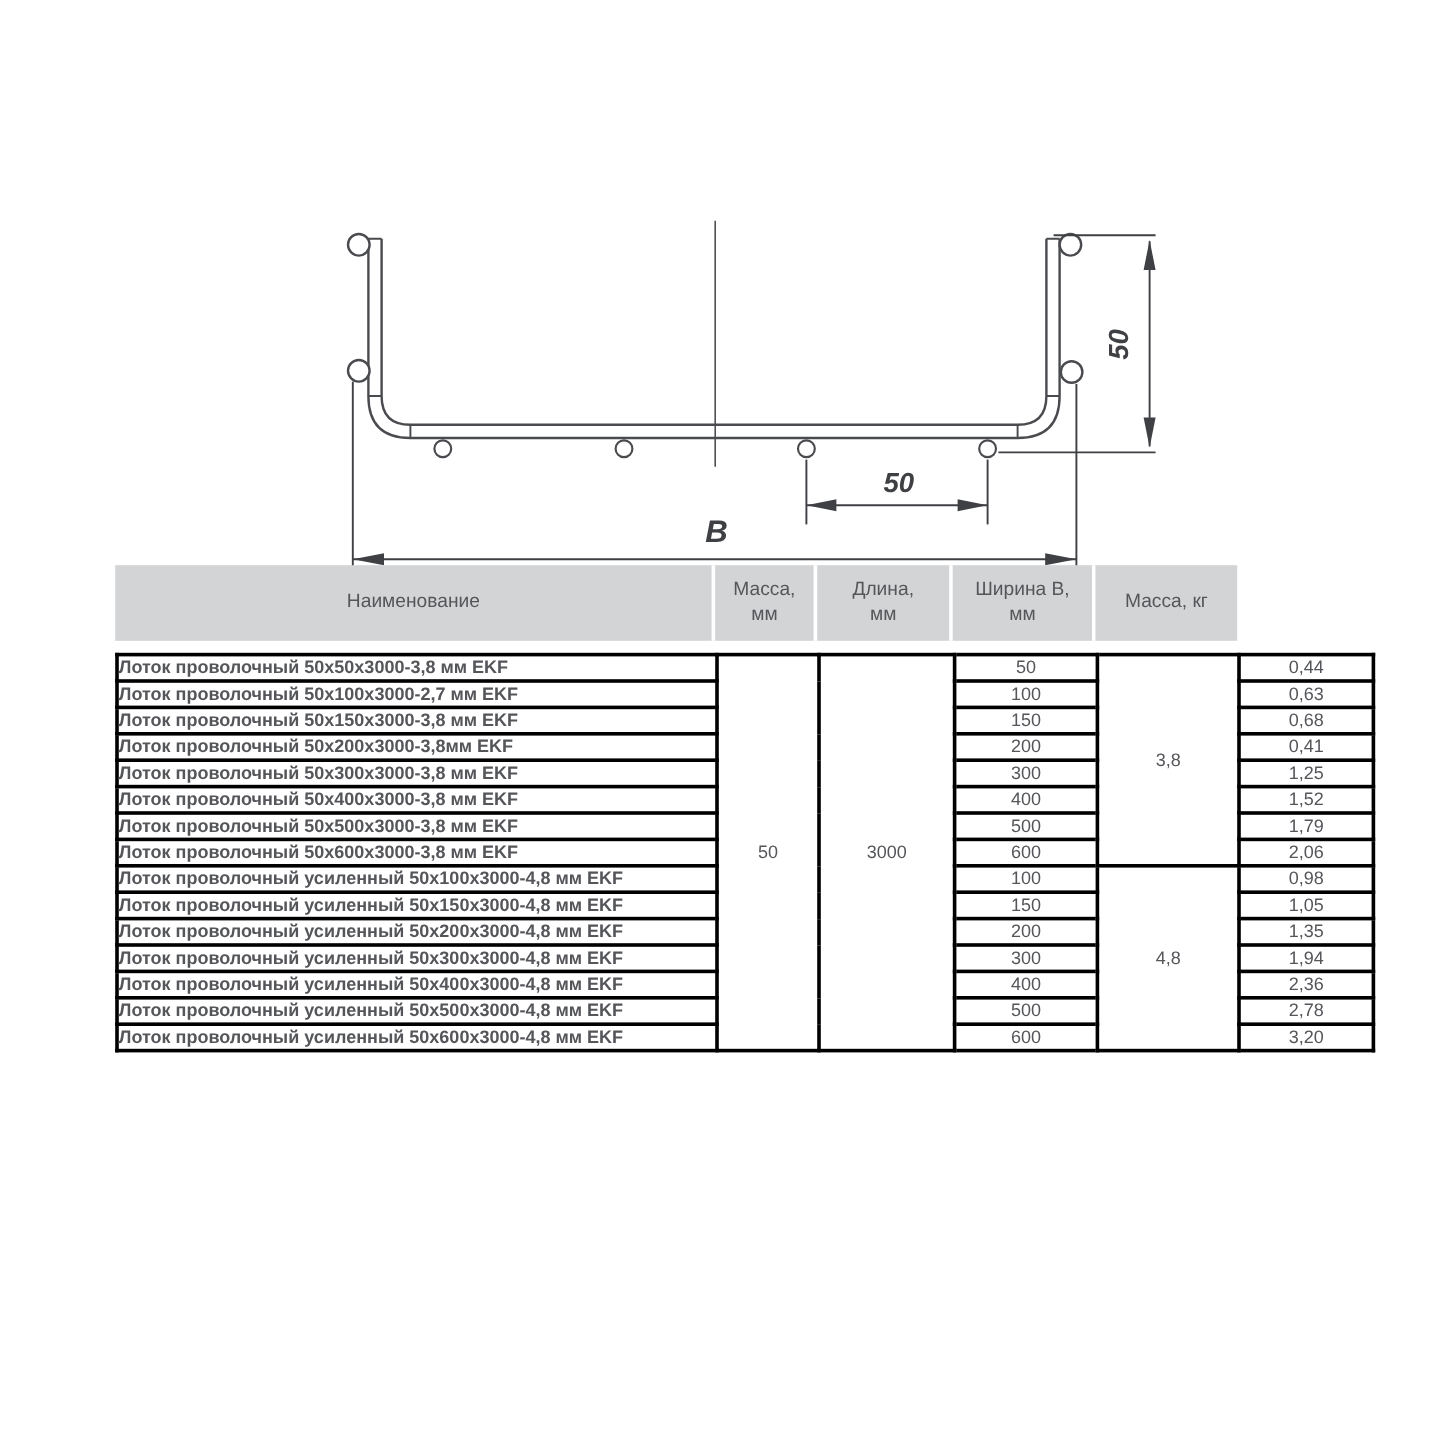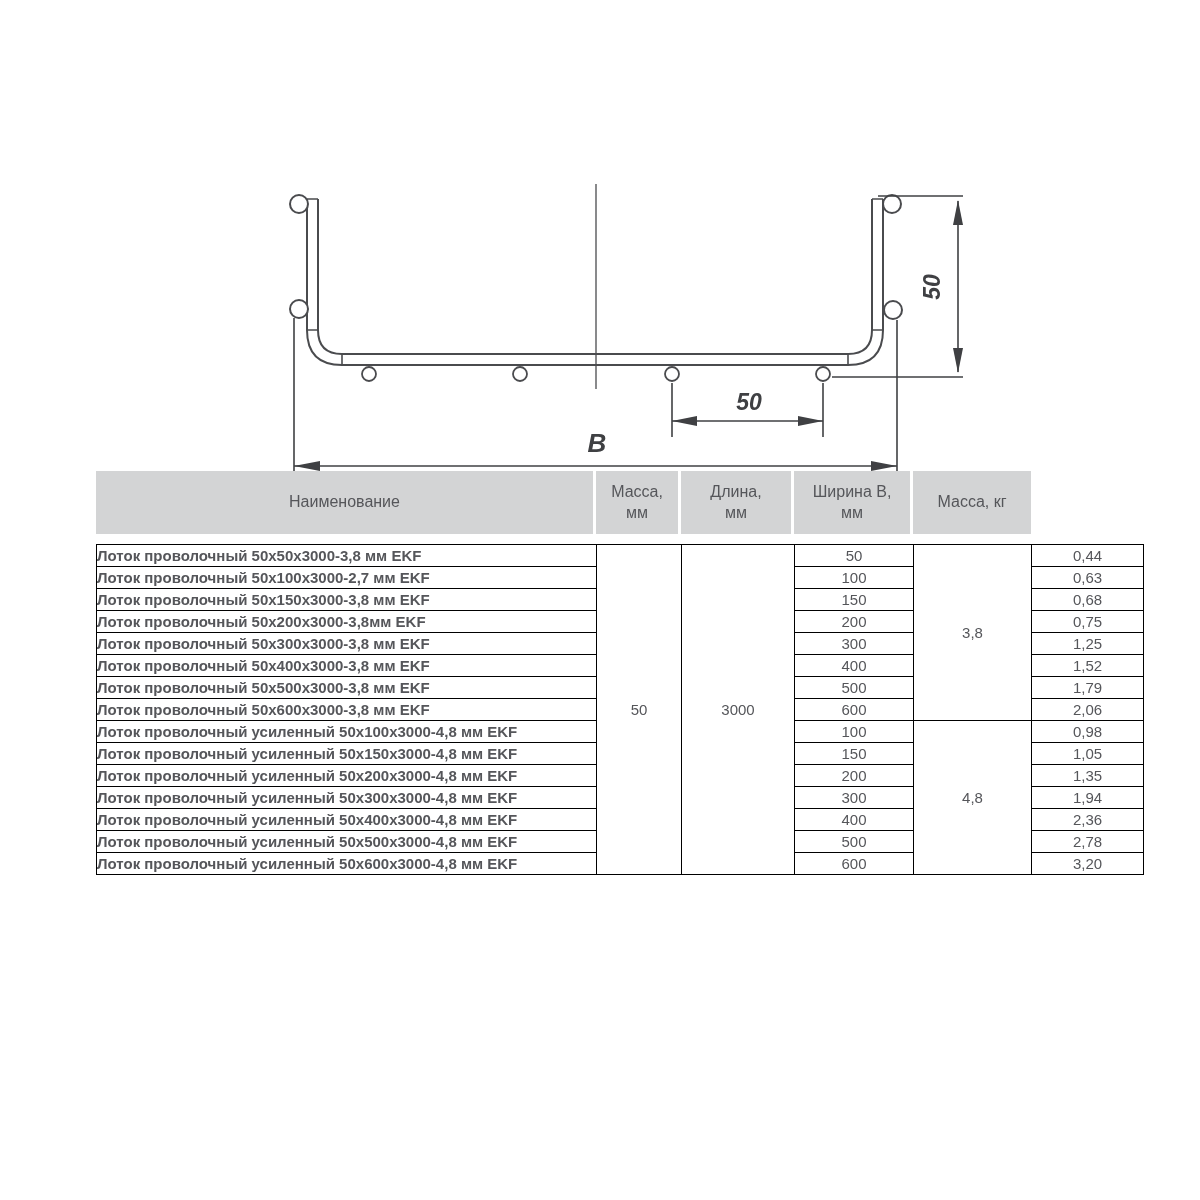--- a/index.html
+++ b/index.html
@@ -35,21 +35,21 @@
     display:flex; flex-direction:column; align-items:center; justify-content:center;
     font-size:16px; line-height:1.3; text-align:center;
     border-right:3px solid #ffffff; box-sizing:border-box;
   }
   .th:last-child { border-right:none; }
   table.body {
     margin-top:10px; border-collapse:collapse; table-layout:fixed;
     width:1047px; font-size:15px; color:#55565a;
   }
   table.body td {
-    border:1px solid #000000; height:22px; padding:0;
+    border:3px solid #000000; height:22px; padding:0;
     vertical-align:middle; box-sizing:border-box;
   }
   td.name  { text-align:left; padding-left:8px; font-weight:bold; font-size:15px; }
   td.num   { text-align:center; }
 </style>
 </head>
 <body>
 
 <div class="page">
 
@@ -147,21 +147,21 @@
           <td class="num">0,63</td>
         </tr>
         <tr>
           <td class="name">Лоток проволочный 50х150х3000-3,8 мм EKF</td>
           <td class="num">150</td>
           <td class="num">0,68</td>
         </tr>
         <tr>
           <td class="name">Лоток проволочный 50х200х3000-3,8мм EKF</td>
           <td class="num">200</td>
-          <td class="num">0,75</td>
+          <td class="num">0,41</td>
         </tr>
         <tr>
           <td class="name">Лоток проволочный 50х300х3000-3,8 мм EKF</td>
           <td class="num">300</td>
           <td class="num">1,25</td>
         </tr>
         <tr>
           <td class="name">Лоток проволочный 50х400х3000-3,8 мм EKF</td>
           <td class="num">400</td>
           <td class="num">1,52</td>

